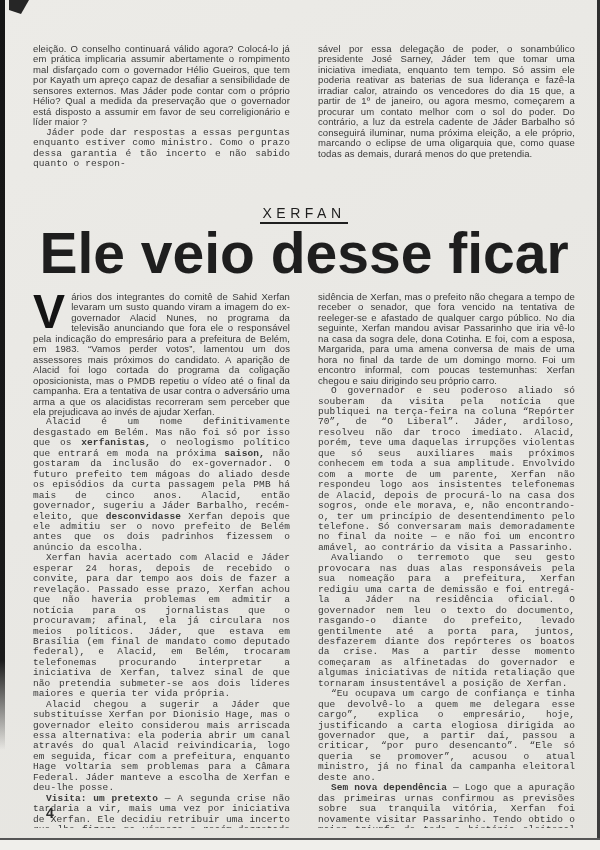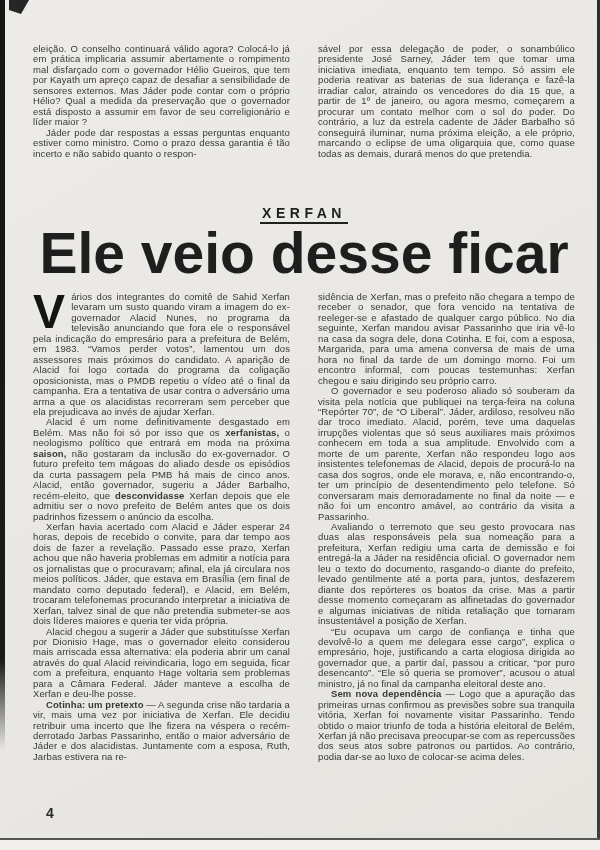--- a/index.html
+++ b/index.html
@@ -12,25 +12,25 @@
     background:linear-gradient(to bottom,#151515 0%,#1b1b1b 88%,rgba(27,27,27,0) 100%);}
   .edge-right{position:absolute;right:0;top:0;width:3px;height:850px;
     background:linear-gradient(to bottom,#2e2e2e 0%,#3c3c3c 100%);}
   .corner-speck{position:absolute;left:9px;top:0;width:20px;height:14px;background:#262626;
     clip-path:polygon(0 0,100% 0,60% 100%,0 72%);}
   .content{position:absolute;left:33px;top:44px;width:542px;}
   .two-col{display:flex;gap:28px;}
   .col{flex:1 1 0;text-align:justify;font-size:9.5px;line-height:10.45px;
     letter-spacing:0.1px;color:#383838;}
   .col p{margin:0;}
-  .col p.indent{text-indent:13px;}
+  .col p.indent{text-indent:13px;font-family:Liberation Mono, monospace;}
   .b{font-weight:bold;}
   .intro{height:158px;overflow:hidden;}
   .kicker-wrap{text-align:center;margin-top:2px;}
-  .kicker{display:inline-block;font-weight:bold;font-size:14px;letter-spacing:4.5px;
+  .kicker{display:inline-block;font-weight:normal;font-size:14px;letter-spacing:4.5px;
     color:#1f1f1f;border-bottom:2.5px solid #1f1f1f;padding:0 2px 1px 2px;}
   .headline{text-align:center;font-size:57px;font-weight:bold;color:#1e1e1e;
     margin:1px 0 10px 0;letter-spacing:0px;white-space:nowrap;line-height:1.0;}
   .body-section{height:536px;overflow:hidden;}
   .dropcap{float:left;font-size:48px;line-height:36px;font-weight:bold;color:#141414;
     margin:2px 6px 0 0;}
   .page-number{position:absolute;left:46px;top:805px;font-size:14px;font-weight:bold;color:#2c2c2c;}
   .bottom-rule{position:absolute;left:0;top:838px;width:600px;height:2px;background:#555;}
   .below-strip{position:absolute;left:0;top:840px;width:600px;height:10px;background:#f0efeb;}
 </style>
@@ -60,21 +60,21 @@
       </div>
       <h1 class="headline">Ele veio desse ficar</h1>
     </header>
 
     <section class="body-section two-col">
       <div class="col">
           <p><span class="dropcap">V</span><span>ários dos integrantes do comitê de Sahid Xerfan levaram um susto quando viram a imagem do ex-governador Alacid Nunes, no programa da televisão anunciando que fora ele o responsável pela indicação do empresário para a prefeitura de Belém, em 1983. “Vamos perder votos”, lamentou um dos assessores mais próximos do candidato. A aparição de Alacid foi logo cortada do programa da coligação oposicionista, mas o PMDB repetiu o vídeo até o final da campanha. Era a tentativa de usar contra o adversário uma arma a que os alacidistas recorreram sem perceber que ela prejudicava ao invés de ajudar Xerfan.</span></p>
           <p class="indent"><span>Alacid é um nome definitivamente desgastado em Belém. Mas não foi só por isso que os </span><span class="b">xerfanistas,</span><span> o neologismo político que entrará em moda na próxima </span><span class="b">saison,</span><span> não gostaram da inclusão do ex-governador. O futuro prefeito tem mágoas do aliado desde os episódios da curta passagem pela PMB há mais de cinco anos. Alacid, então governador, sugeriu a Jáder Barbalho, recém-eleito, que </span><span class="b">desconvidasse</span><span> Xerfan depois que ele admitiu ser o novo prefeito de Belém antes que os dois padrinhos fizessem o anúncio da escolha.</span></p>
           <p class="indent"><span>Xerfan havia acertado com Alacid e Jáder esperar 24 horas, depois de recebido o convite, para dar tempo aos dois de fazer a revelação. Passado esse prazo, Xerfan achou que não haveria problemas em admitir a notícia para os jornalistas que o procuravam; afinal, ela já circulara nos meios políticos. Jáder, que estava em Brasília (em final de mandato como deputado federal), e Alacid, em Belém, trocaram telefonemas procurando interpretar a iniciativa de Xerfan, talvez sinal de que não pretendia submeter-se aos dois líderes maiores e queria ter vida própria.</span></p>
           <p class="indent"><span>Alacid chegou a sugerir a Jáder que substituísse Xerfan por Dionisio Hage, mas o governador eleito considerou mais arriscada essa alternativa: ela poderia abrir um canal através do qual Alacid reivindicaria, logo em seguida, ficar com a prefeitura, enquanto Hage voltaria sem problemas para a Câmara Federal. Jáder manteve a escolha de Xerfan e deu-lhe posse.</span></p>
-          <p class="indent"><span class="b">Cotinha: um pretexto</span><span> — A segunda crise não tardaria a vir, mais uma vez por iniciativa de Xerfan. Ele decidiu retribuir uma incerto que lhe fizera na véspera o recém-derrotado Jarbas Passarinho, então o maior adversário de Jáder e dos alacidistas. Juntamente com a esposa, Ruth, Jarbas estivera na re-</span></p>
+          <p class="indent"><span class="b">Visita: um pretexto</span><span> — A segunda crise não tardaria a vir, mais uma vez por iniciativa de Xerfan. Ele decidiu retribuir uma incerto que lhe fizera na véspera o recém-derrotado Jarbas Passarinho, então o maior adversário de Jáder e dos alacidistas. Juntamente com a esposa, Ruth, Jarbas estivera na re-</span></p>
         </div>
       <div class="col">
           <p><span>sidência de Xerfan, mas o prefeito não chegara a tempo de receber o senador, que fora vencido na tentativa de reeleger-se e afastado de qualquer cargo público. No dia seguinte, Xerfan mandou avisar Passarinho que iria vê-lo na casa da sogra dele, dona Cotinha. E foi, com a esposa, Margarida, para uma amena conversa de mais de uma hora no final da tarde de um domingo morno. Foi um encontro informal, com poucas testemunhas: Xerfan chegou e saiu dirigindo seu próprio carro.</span></p>
           <p class="indent"><span>O governador e seu poderoso aliado só souberam da visita pela notícia que publiquei na terça-feira na coluna “Repórter 70”, de “O Liberal”. Jáder, ardiloso, resolveu não dar troco imediato. Alacid, porém, teve uma daquelas irrupções violentas que só seus auxiliares mais próximos conhecem em toda a sua amplitude. Envolvido com a morte de um parente, Xerfan não respondeu logo aos insistentes telefonemas de Alacid, depois de procurá-lo na casa dos sogros, onde ele morava, e, não encontrando-o, ter um princípio de desentendimento pelo telefone. Só conversaram mais demoradamente no final da noite — e não foi um encontro amável, ao contrário da visita a Passarinho.</span></p>
           <p class="indent"><span>Avaliando o terremoto que seu gesto provocara nas duas alas responsáveis pela sua nomeação para a prefeitura, Xerfan redigiu uma carta de demissão e foi entregá-la a Jáder na residência oficial. O governador nem leu o texto do documento, rasgando-o diante do prefeito, levado gentilmente até a porta para, juntos, desfazerem diante dos repórteres os boatos da crise. Mas a partir desse momento começaram as alfinetadas do governador e algumas iniciativas de nítida retaliação que tornaram insustentável a posição de Xerfan.</span></p>
           <p class="indent"><span>“Eu ocupava um cargo de confiança e tinha que devolvê-lo a quem me delegara esse cargo”, explica o empresário, hoje, justificando a carta elogiosa dirigida ao governador que, a partir daí, passou a criticar, “por puro desencanto”. “Ele só queria se promover”, acusou o atual ministro, já no final da campanha eleitoral deste ano.</span></p>
           <p class="indent"><span class="b">Sem nova dependência</span><span> — Logo que a apuração das primeiras urnas confirmou as previsões sobre sua tranquila vitória, Xerfan foi novamente visitar Passarinho. Tendo obtido o maior triunfo de toda a história eleitoral de Belém, Xerfan já não precisava preocupar-se com as repercussões dos seus atos sobre patronos ou partidos. Ao contrário, podia dar-se ao luxo de colocar-se acima deles.</span></p>
         </div>
     </section>
 

